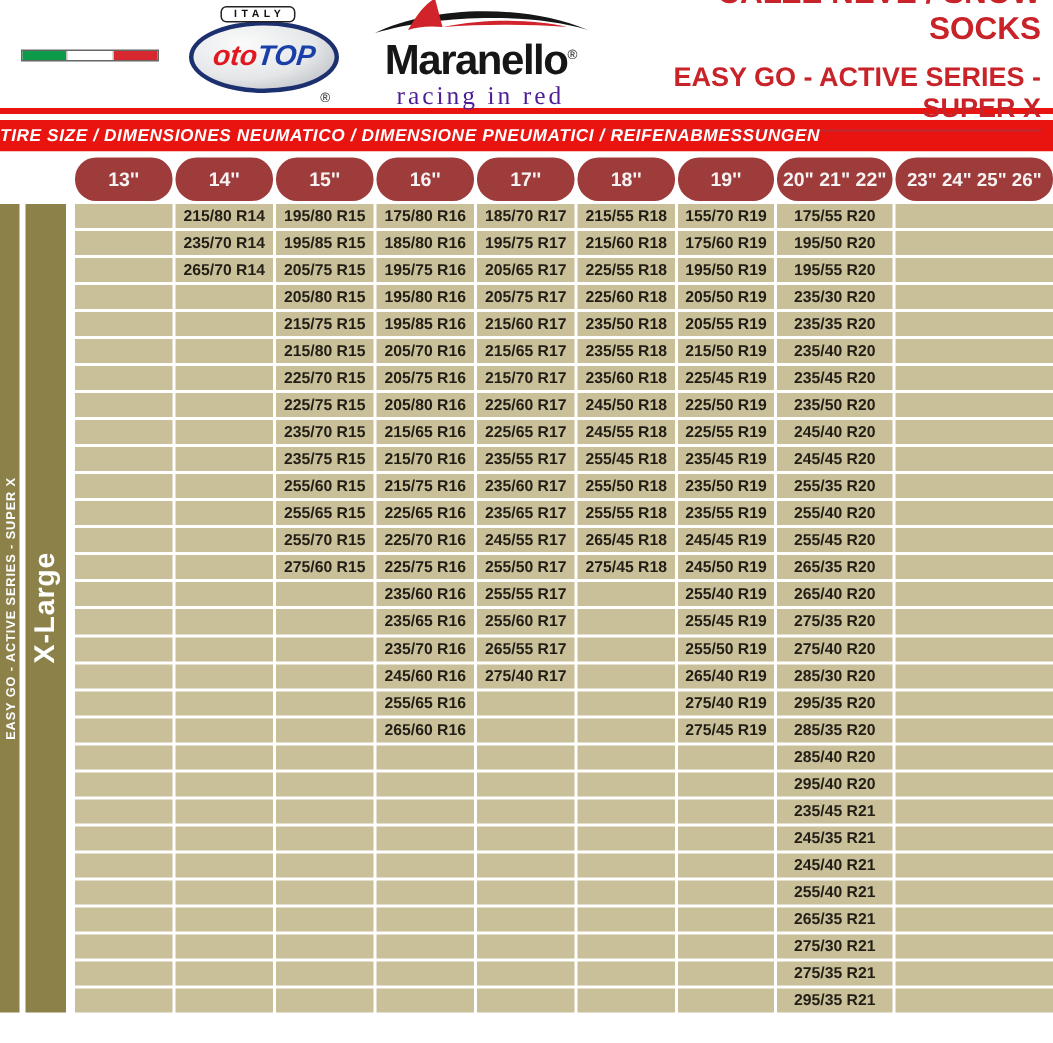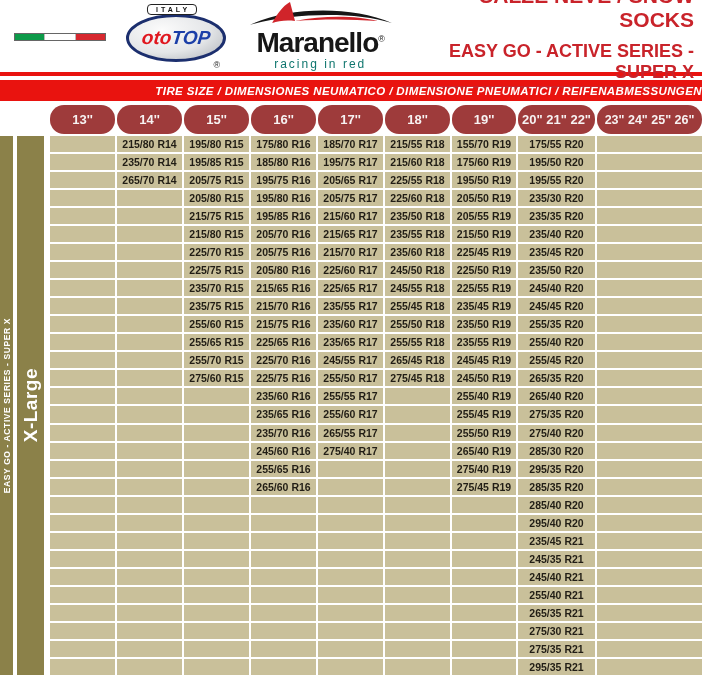--- a/index.html
+++ b/index.html
@@ -34,37 +34,37 @@
   }
   .oto-text { font-style:italic; font-weight:900; font-size:19px; transform:skewX(-6deg); white-space:nowrap; }
   .oto-oto { color:#e01820; }
   .oto-top { color:#1b3fa8; }
   .oto-reg { position:absolute; right:-2px; bottom:-2px; font-size:9px; color:#222; }
 
   .maranello { position:relative; display:flex; flex-direction:column; align-items:center; margin-right:8px; }
   .mar-swoosh { display:block; }
   .mar-word { font-weight:900; font-size:28px; line-height:24px; letter-spacing:-1px; color:#161616; }
   .mar-reg { font-size:9px; vertical-align:super; font-weight:400; }
-  .mar-tag { color:#0f766e; font-size:12px; letter-spacing:2px; margin-top:1px; }
+  .mar-tag { color:#4c1d95; font-size:17px; letter-spacing:2px; margin-top:1px;font-family:Liberation Serif, serif; }
 
   .title-block { margin-left:auto; text-align:right; padding-right:2px; display:flex; flex-direction:column; gap:9px; }
   .title-1 { color:#c9232a; font-weight:900; font-size:21px; letter-spacing:0; }
   .title-2 { color:#c9232a; font-weight:900; font-size:18px; display:inline-block;
              border-bottom:2px solid #c9232a; padding-bottom:3px; }
 
   
   .red-rule { height:4px; background:#e9130f; }
   .gap2 { height:2px; background:#fff; }
   .gap4 { height:4px; background:#fff; }
   .bar-app { position:relative; height:20px; background:#e9130f; color:#fff;
              display:flex; align-items:center; justify-content:center;
              font-weight:700; font-size:15px; }
   .bar-date { position:absolute; right:7px; top:0; height:100%; display:flex; align-items:center;
               font-weight:700; font-size:14px; }
-  .bar-tire { height:21px; background:#e9130f; color:#fff; display:flex; align-items:center; justify-content:flex-end;
+  .bar-tire { height:21px; background:#e9130f; color:#fff; display:flex; align-items:center; justify-content:flex-start;
               font-style:italic; font-weight:600; font-size:11.5px; letter-spacing:0.4px; }
 
   
   .table-wrap { height:570px; display:flex; background:#fff; }
   .sb { margin-top:31px; background:#8b8149; display:flex; align-items:center; justify-content:center; }
   .sb1 { width:13px; margin-right:4px; }
   .sb2 { width:27px; margin-right:6px; }
   .vtext { writing-mode:vertical-rl; transform:rotate(180deg); color:#fff; font-weight:700; white-space:nowrap; }
   .sb1 .vtext { font-size:8.5px; letter-spacing:0.6px; }
   .sb2 .vtext { font-size:19px; letter-spacing:0.5px; }

